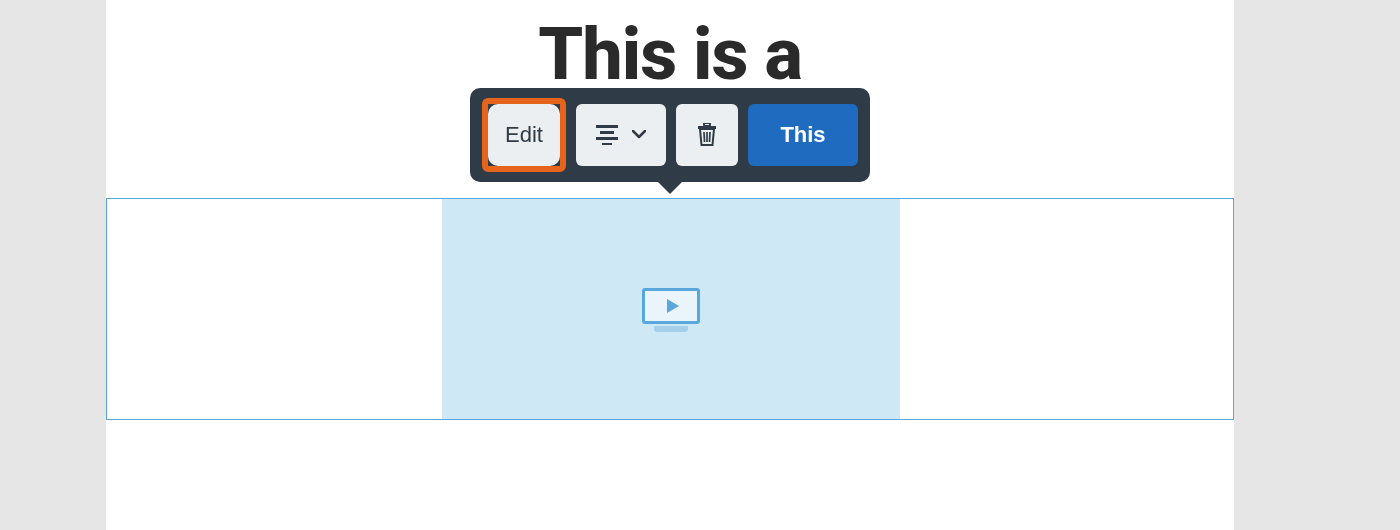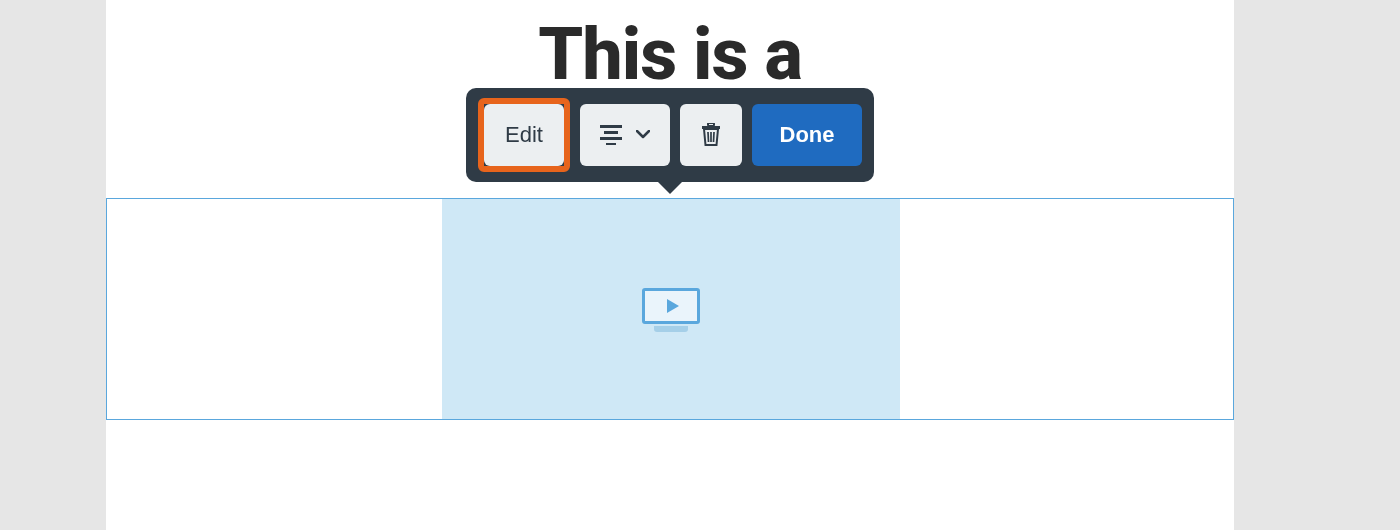--- a/index.html
+++ b/index.html
@@ -69,21 +69,21 @@
       border: none;
       border-radius: 6px;
       height: 62px;
       display: inline-flex;
       align-items: center;
       justify-content: center;
       font-size: 22px;
       color: #2f3b46;
       cursor: pointer;
     }
-    .btn-edit { width: 80px; }
+    .btn-edit { width: 72px; border-radius: 10px; }
     .btn-align { width: 90px; gap: 14px; }
     .btn-trash { width: 62px; }
     .btn-done {
       width: 110px;
       background: #1f6bc0;
       color: #ffffff;
       font-weight: 700;
     }
     .icon-svg { display: block; }
     
@@ -172,21 +172,21 @@
         <svg class="icon-svg" width="20" height="24" viewBox="0 0 20 24">
           <rect x="7" y="0" width="6" height="3" rx="1" fill="none" stroke="#2f3b46" stroke-width="2"></rect>
           <rect x="1" y="3" width="18" height="3" fill="#2f3b46"></rect>
           <path d="M3 6 L4.5 22 L15.5 22 L17 6 Z" fill="none" stroke="#2f3b46" stroke-width="2"></path>
           <line x1="7" y1="9" x2="7.5" y2="19" stroke="#2f3b46" stroke-width="1.7"></line>
           <line x1="10" y1="9" x2="10" y2="19" stroke="#2f3b46" stroke-width="1.7"></line>
           <line x1="13" y1="9" x2="12.5" y2="19" stroke="#2f3b46" stroke-width="1.7"></line>
         </svg>
       </button>
       <button class="btn btn-done">
-        <span>Done</span>
+        <span>This</span>
       </button>
     </div>
   </div>
 
   <div class="selection">
     <div class="media-block">
       <div class="media-icon">
         <div class="screen">
             <div class="play"></div>
           </div>

